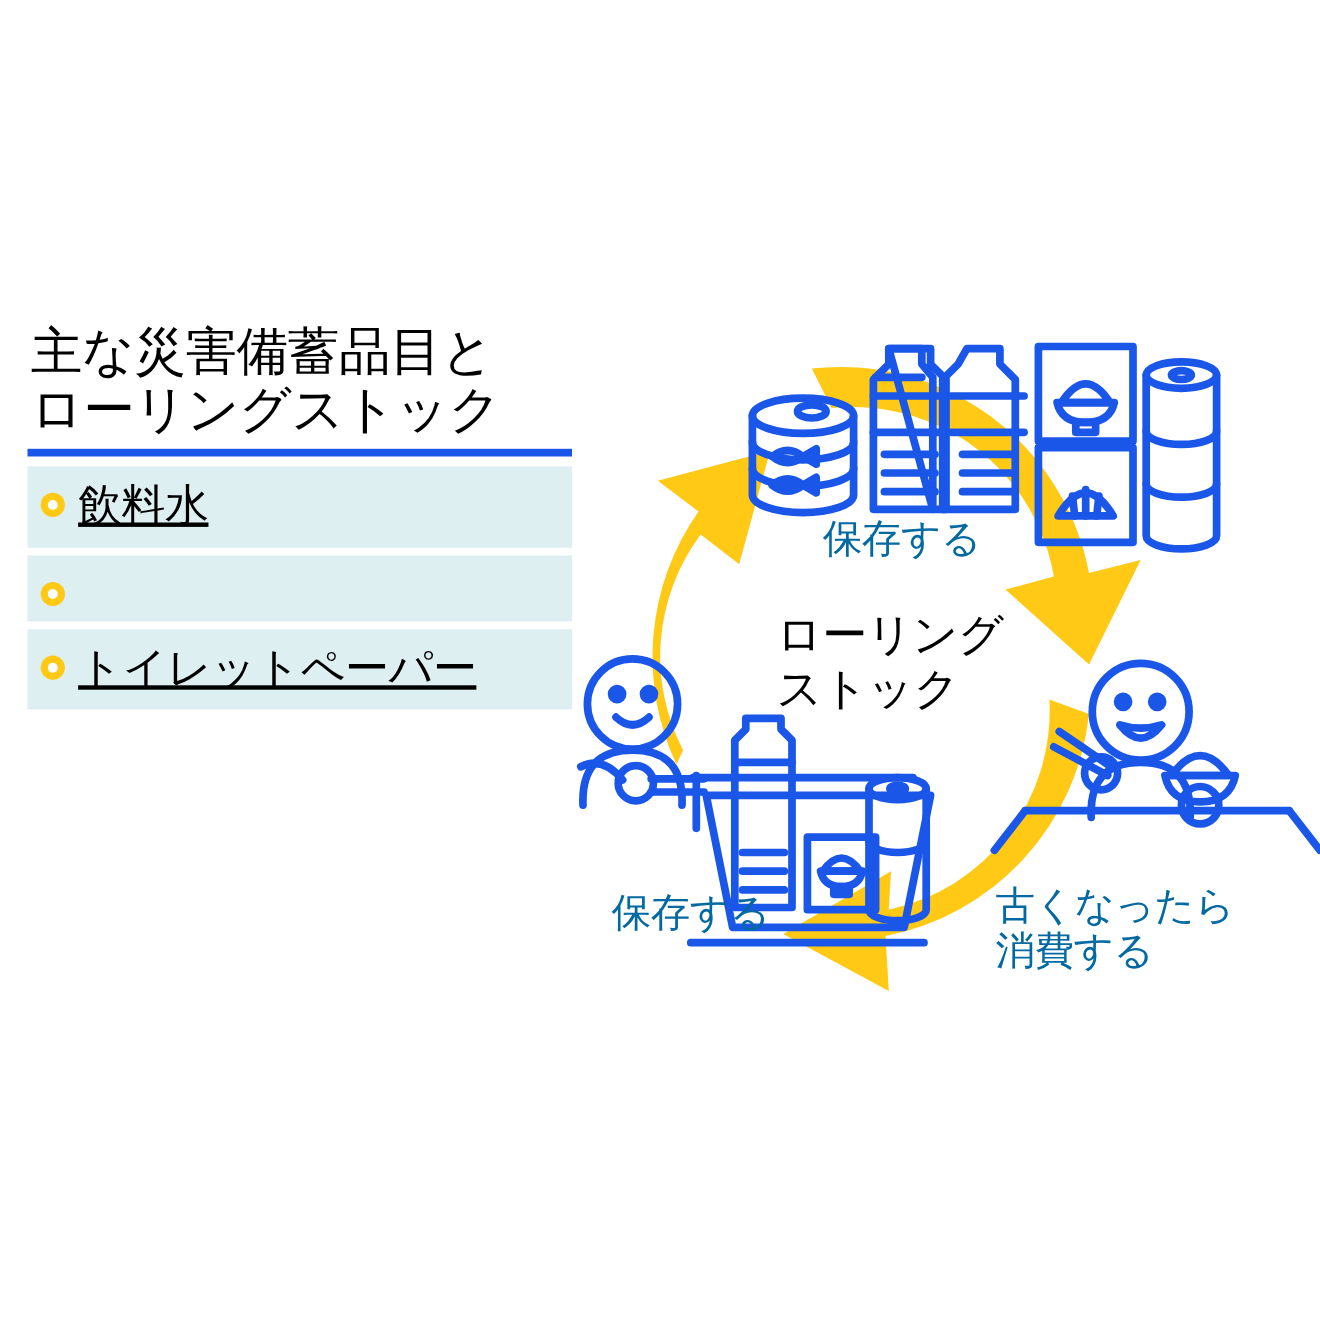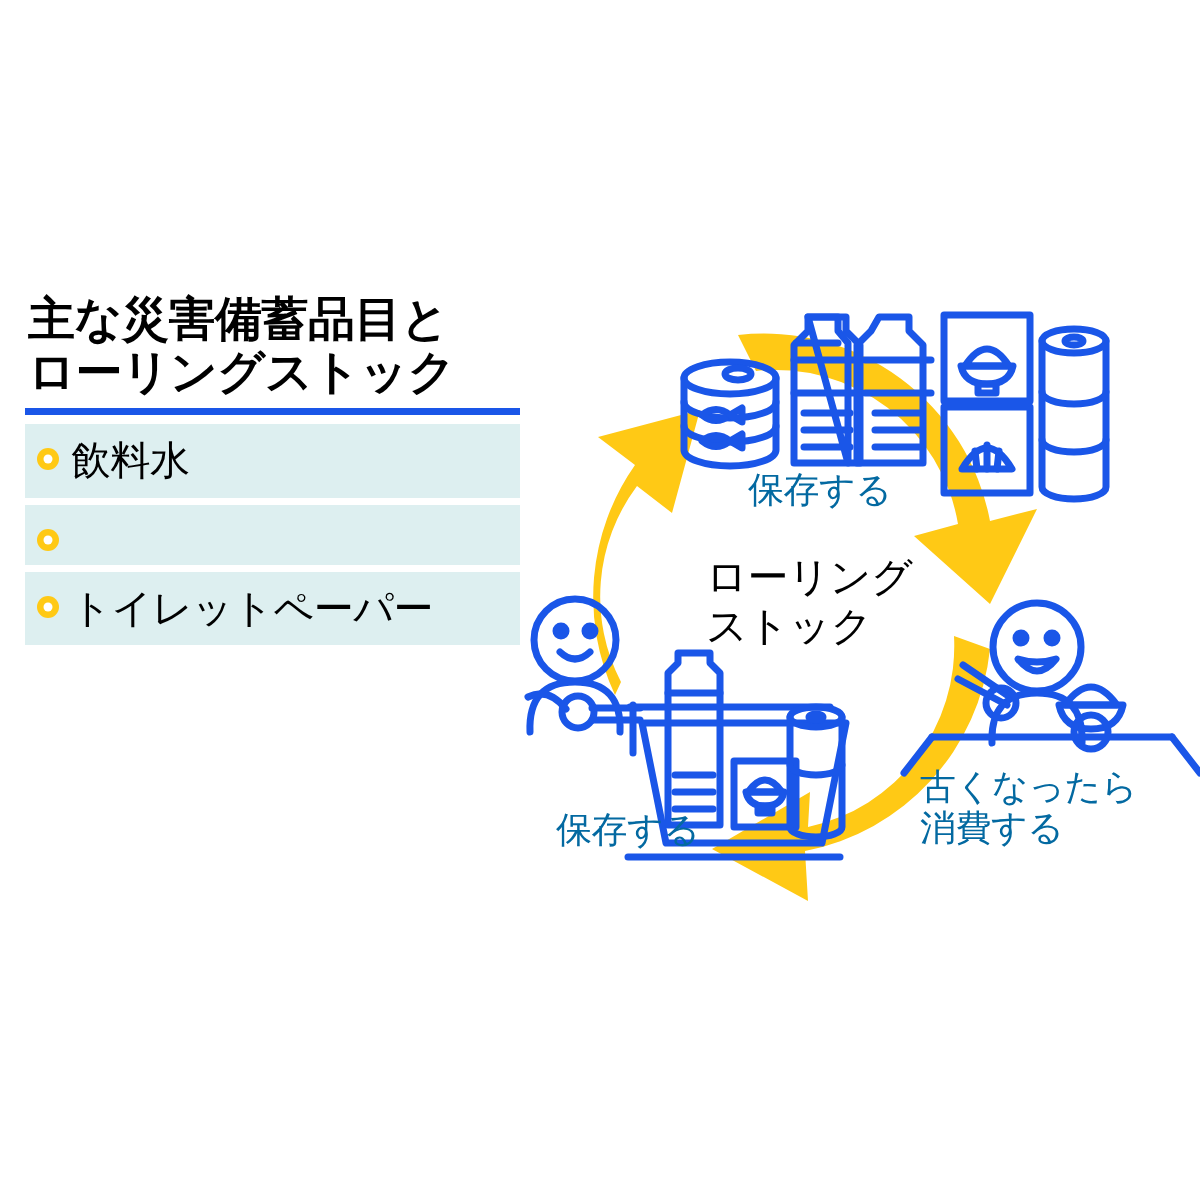--- a/index.html
+++ b/index.html
@@ -28,21 +28,21 @@
   
   #left-panel {
     position: absolute;
     left: 25px;
     top: 292px;
     width: 500px;
   }
 
   #panel-title {
     font-size: 47px;
-    font-weight: 700;
+    font-weight: 400;
     line-height: 1.13;
     letter-spacing: -0.5px;
     color: #000000;
     white-space: pre-line;
     margin: 0 0 10px 3px;
   }
 
   #title-rule {
     width: 495px;
     height: 7px;
@@ -81,20 +81,21 @@
     border-radius: 50%;
     background: #ffffff;
   }
 
   .row-label {
     font-size: 40px;
     line-height: 1.16;
     font-weight: 400;
     white-space: pre-line;
     letter-spacing: -0.5px;
+    text-decoration: underline;
   }
 
   
   #cycle-diagram {
     position: absolute;
     left: 520px;
     top: 265px;
     width: 660px;
     height: 640px;
   }
@@ -109,21 +110,21 @@
 
   .diagram-label {
     position: absolute;
     font-size: 36px;
     line-height: 1.13;
     white-space: pre-line;
     color: #0369a1;
     letter-spacing: -0.5px;
   }
   #label-store     { left: 228px; top: 205px; }
-  #label-consume   { left: 385px; top: 502px; margin-left: 15px; }
+  #label-consume   { left: 385px; top: 538px; }
   #label-restock   { left: 36px;  top: 545px; }
 
   #center-label {
     position: absolute;
     left: 186px;
     top: 288px;
     width: 230px;
     text-align: left;
     font-size: 41px;
     font-weight: 400;

